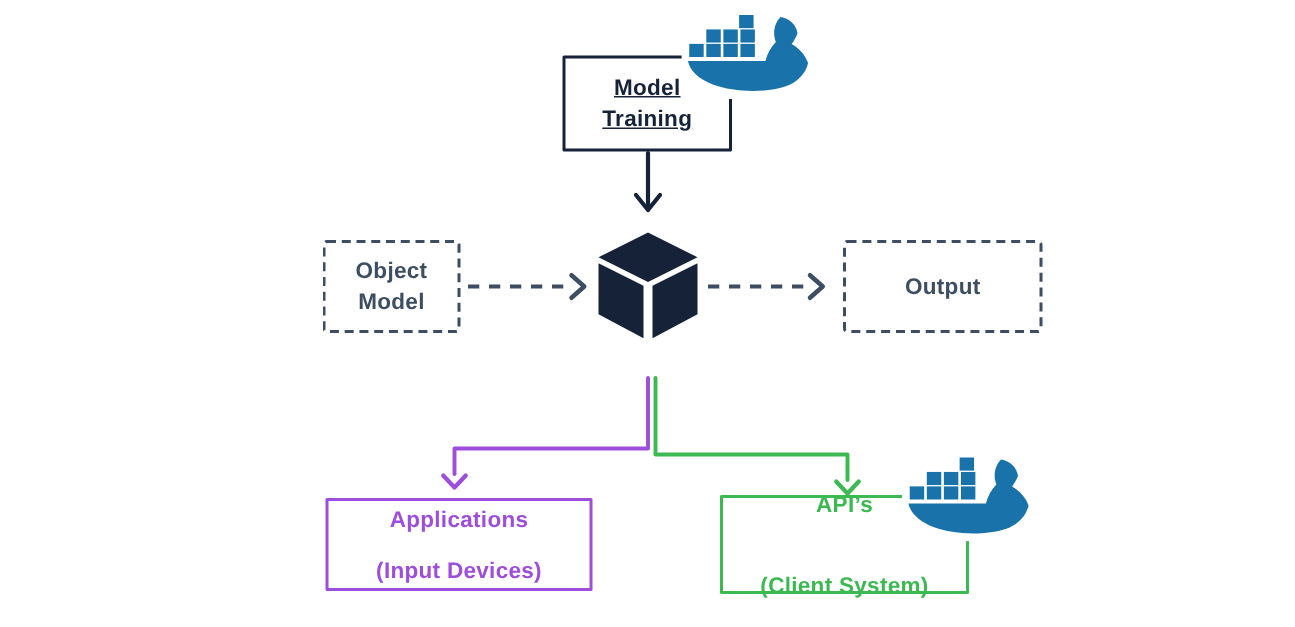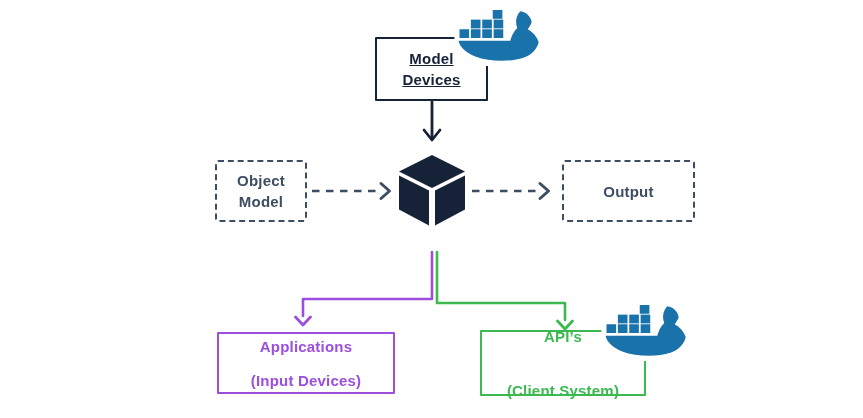--- a/index.html
+++ b/index.html
@@ -126,21 +126,21 @@
     </g>
 
     <g stroke="#3cb950" fill="none" stroke-width="2.6" stroke-linecap="round" stroke-linejoin="round">
       <path d="M437,252 L437,303 L565,303 L565,320"></path>
       <path d="M557.5,321 L565,329 L572.5,321" stroke-width="2.8"></path>
     </g>
   </svg>
 
   <div class="box box-solid" id="model-training-box">
     <span>Model</span>
-    <span>Devices</span>
+    <span>Training</span>
   </div>
 
   <svg class="docker-icon" id="docker-icon-top" viewBox="0 0 100 72">
     <use href="#docker-whale"></use>
   </svg>
 
   <div class="cube-wrap">
     <svg viewBox="0 0 72 74" width="72" height="74">
       <g fill="#152238">
         <polygon points="36,1 69,17.5 36,34 3,17.5"></polygon>

